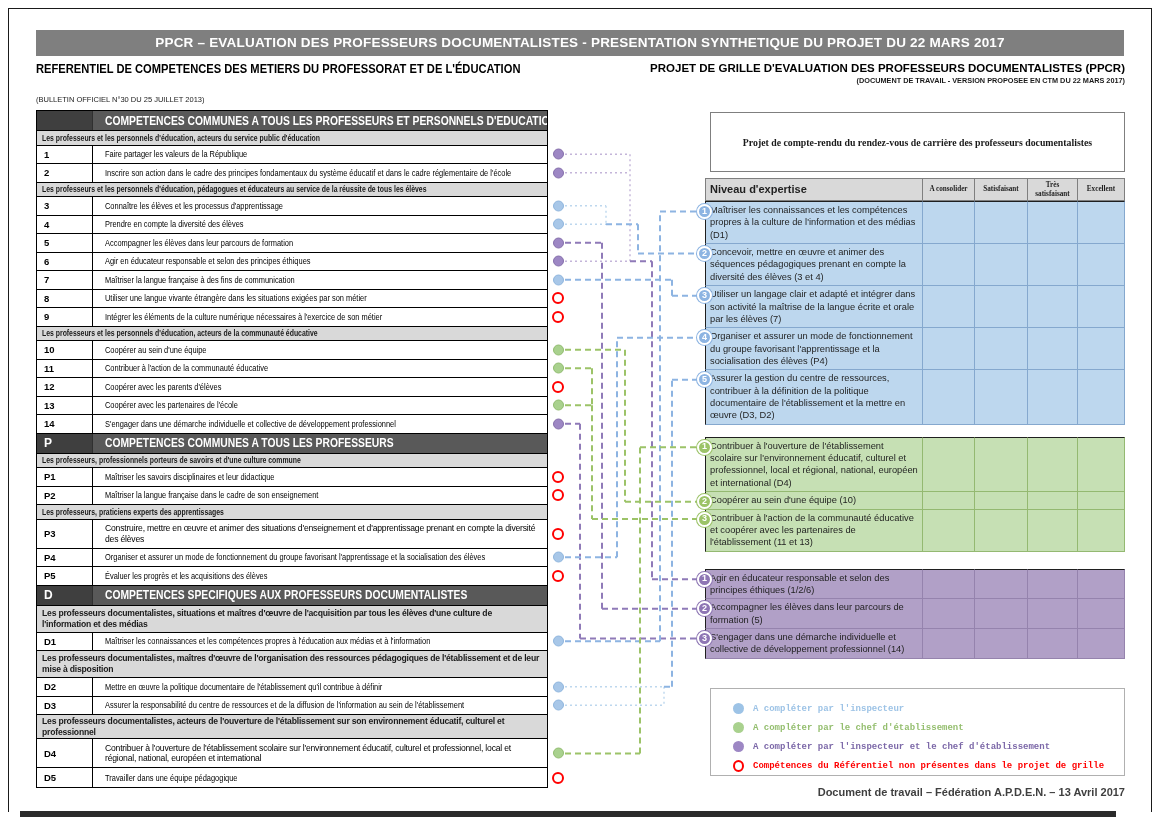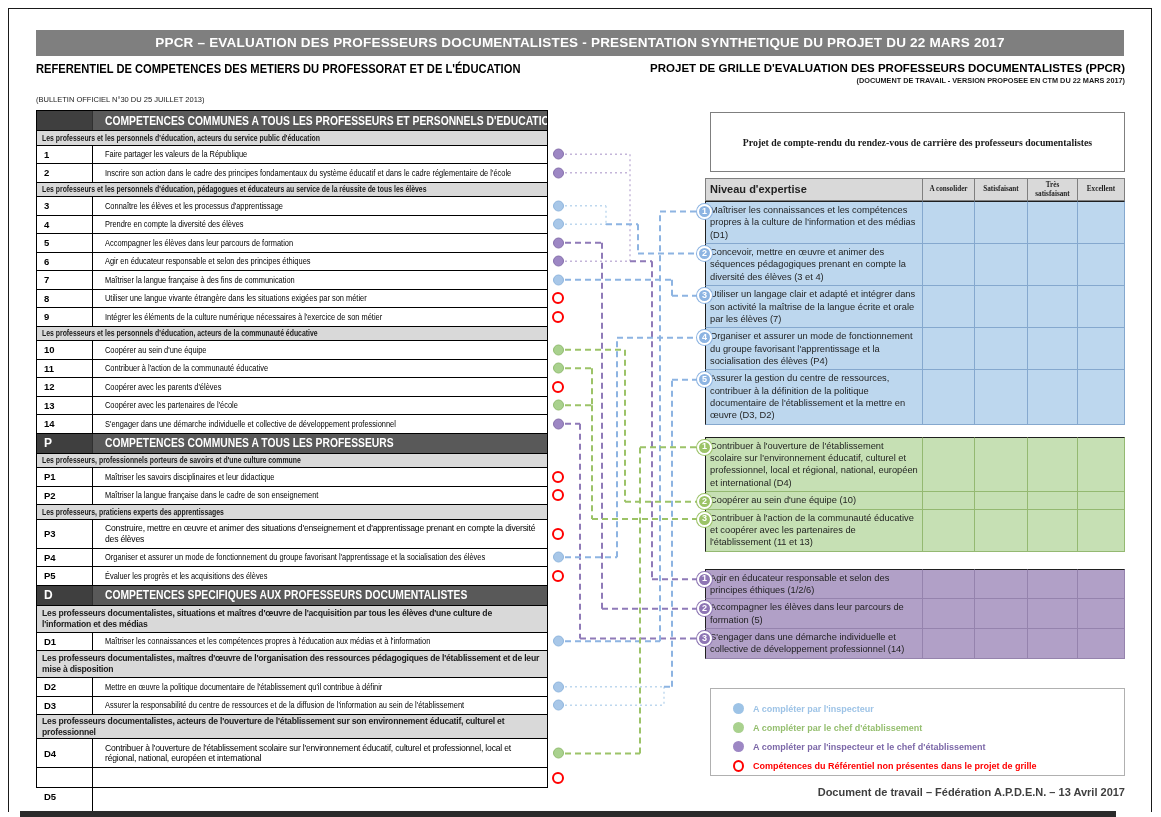--- a/index.html
+++ b/index.html
@@ -16,21 +16,21 @@
   #left-head { position:absolute; left:36px; top:62px; width:520px; }
   #left-head .h1 { font-weight:bold; font-size:12px; white-space:nowrap; transform:scaleX(.93); transform-origin:0 0; }
   #left-head .h2 { font-weight:normal; font-size:7.5px; margin-top:19px; color:#1a1a1a; }
   #right-head { position:absolute; left:600px; top:62px; width:525px; text-align:right; }
   #right-head .h1 { font-weight:bold; font-size:11.5px; white-space:nowrap; }
   #right-head .h2 { font-weight:bold; font-size:7.3px; margin-top:2px; color:#1a1a1a; }
 
   
   #ltable { position:absolute; left:36px; top:110px; width:512px; border:1.5px solid #000; border-bottom:1.5px solid #000; }
   .lrow { display:flex; border-bottom:1px solid #000; position:relative; background:#fff; }
-  .lrow:last-child { border-bottom:none;flex-direction:column; }
+  .lrow:last-child { border-bottom:none; }
   .lrow .code { width:56px; flex:0 0 56px; border-right:1px solid #000; font-weight:bold; font-size:9.5px;
     display:flex; align-items:center; padding-left:7px; }
   .lrow .lab { flex:1; display:flex; align-items:center; padding:1px 6px 1px 12px; font-size:9.3px; overflow:hidden; }
   .lrow.item { height:18.5px; }
   .lrow.item.tall { height:29px; }
   .cond { display:inline-block; white-space:nowrap; transform:scaleX(.8); transform-origin:0 50%; }
   .wraptxt { display:block; white-space:normal; font-size:8.6px; line-height:1.25; letter-spacing:-.2px; }
   .lrow.section { height:20px; background:#595959; color:#fff; }
   .lrow.section .code { border-right:1px solid #303030; background:#3f3f3f; color:#fff; font-size:12px; }
   .lrow.section .lab { font-weight:bold; font-size:12px; padding-left:12px; }
@@ -66,21 +66,21 @@
   .gsec { margin-bottom:0; }
   .gap12 { height:12px; } .gap16 { height:17px; }
   .badge { position:absolute; left:-9px; top:2px; width:15px; height:15px; border-radius:50%; z-index:7;
     color:#fff; font-weight:bold; font-size:9px; display:flex; align-items:center; justify-content:center;
     border:2px solid #fff; }
   .badge-blue { background:#8db4e2; box-shadow:0 0 0 1px #8db4e2; }
   .badge-green { background:#9cc368; box-shadow:0 0 0 1px #9cc368; }
   .badge-purple { background:#8e76b4; box-shadow:0 0 0 1px #8e76b4; }
 
   
-  #legend { position:absolute; left:710px; top:688px; width:415px; height:88px; border:1px solid #b0b0b0; background:#fff; padding:10px 0 0 22px; }
+  #legend { position:absolute; left:710px; top:688px; width:415px; height:88px; border:1px solid #b0b0b0; background:#fff; padding:10px 0 0 22px;font-family:Liberation Mono, monospace; }
   .litem { display:flex; align-items:center; height:19px; font-weight:bold; font-size:9px; }
   .lswatch { width:11px; height:11px; border-radius:50%; margin-right:9px; flex:0 0 11px; }
   .lsw-blue { background:#9dc3e6; } .lsw-green { background:#a9d18e; } .lsw-purple { background:#9d87c4; }
   .lsw-red { background:#fff; border:2.5px solid #ff0000; width:12px; height:12px; }
   .ltxt-blue { color:#9dc3e6; } .ltxt-green { color:#94be6e; } .ltxt-purple { color:#7c68a8; } .ltxt-red { color:#ff0000; }
 
   #footer { position:absolute; left:625px; top:786px; width:500px; text-align:right; font-weight:bold; font-size:11px; color:#3f3f3f; }
 
   #connectors { position:absolute; left:0; top:0; width:1161px; height:817px; z-index:5; pointer-events:none; }
 </style>

